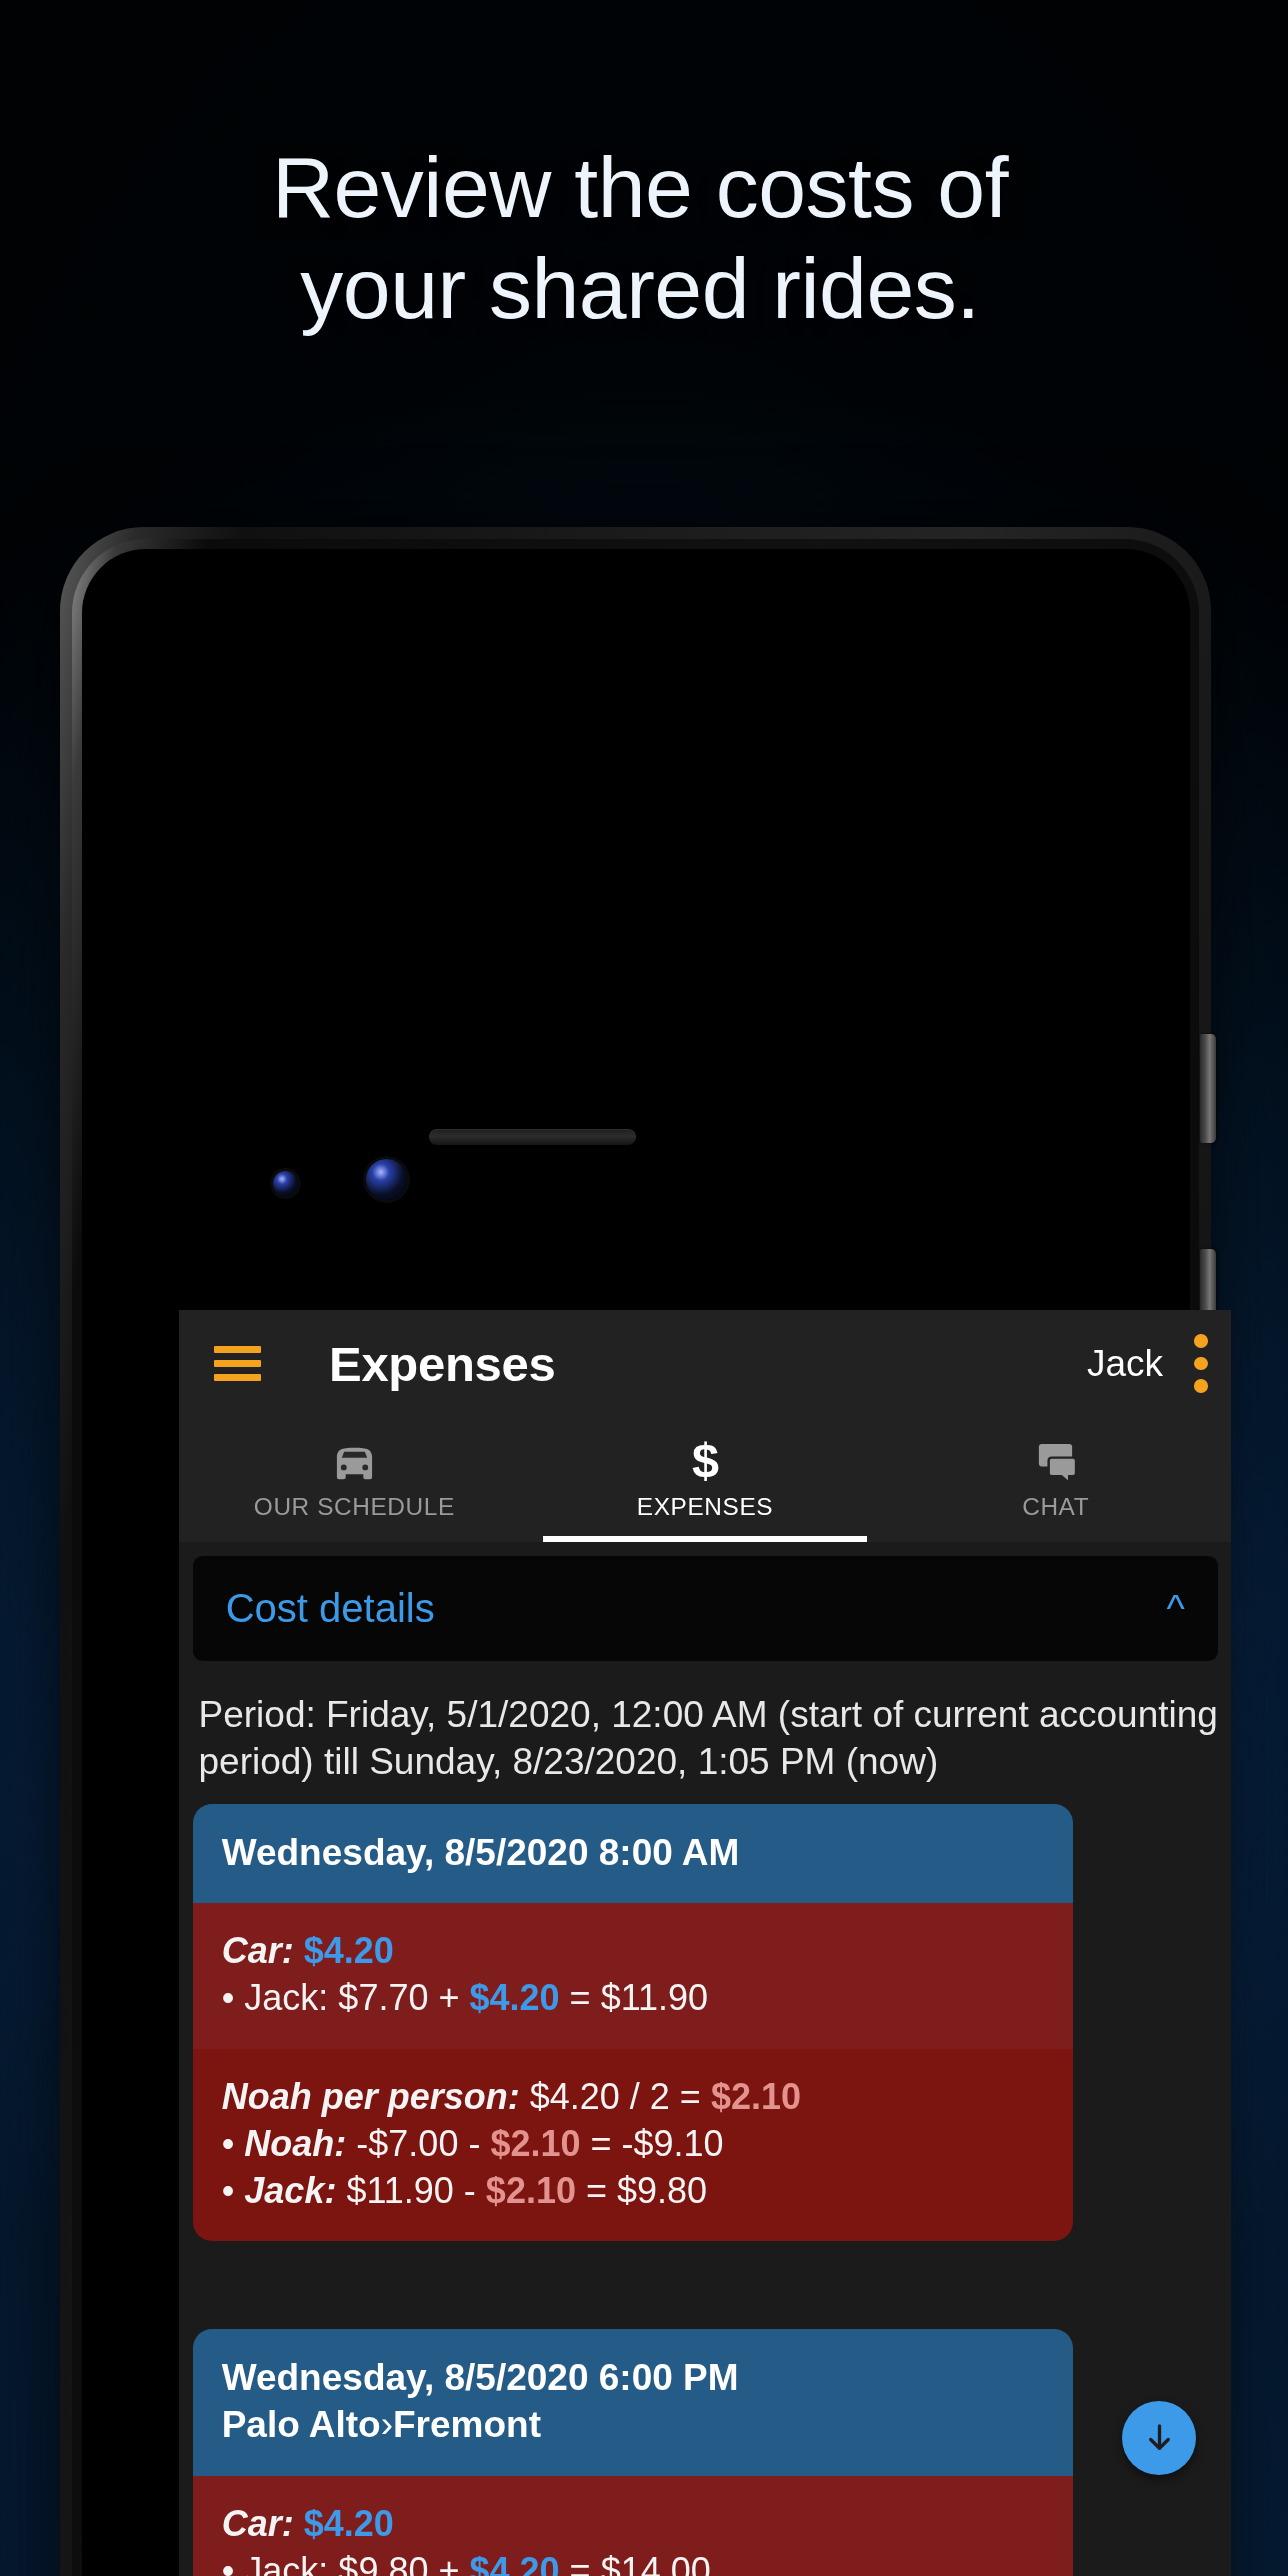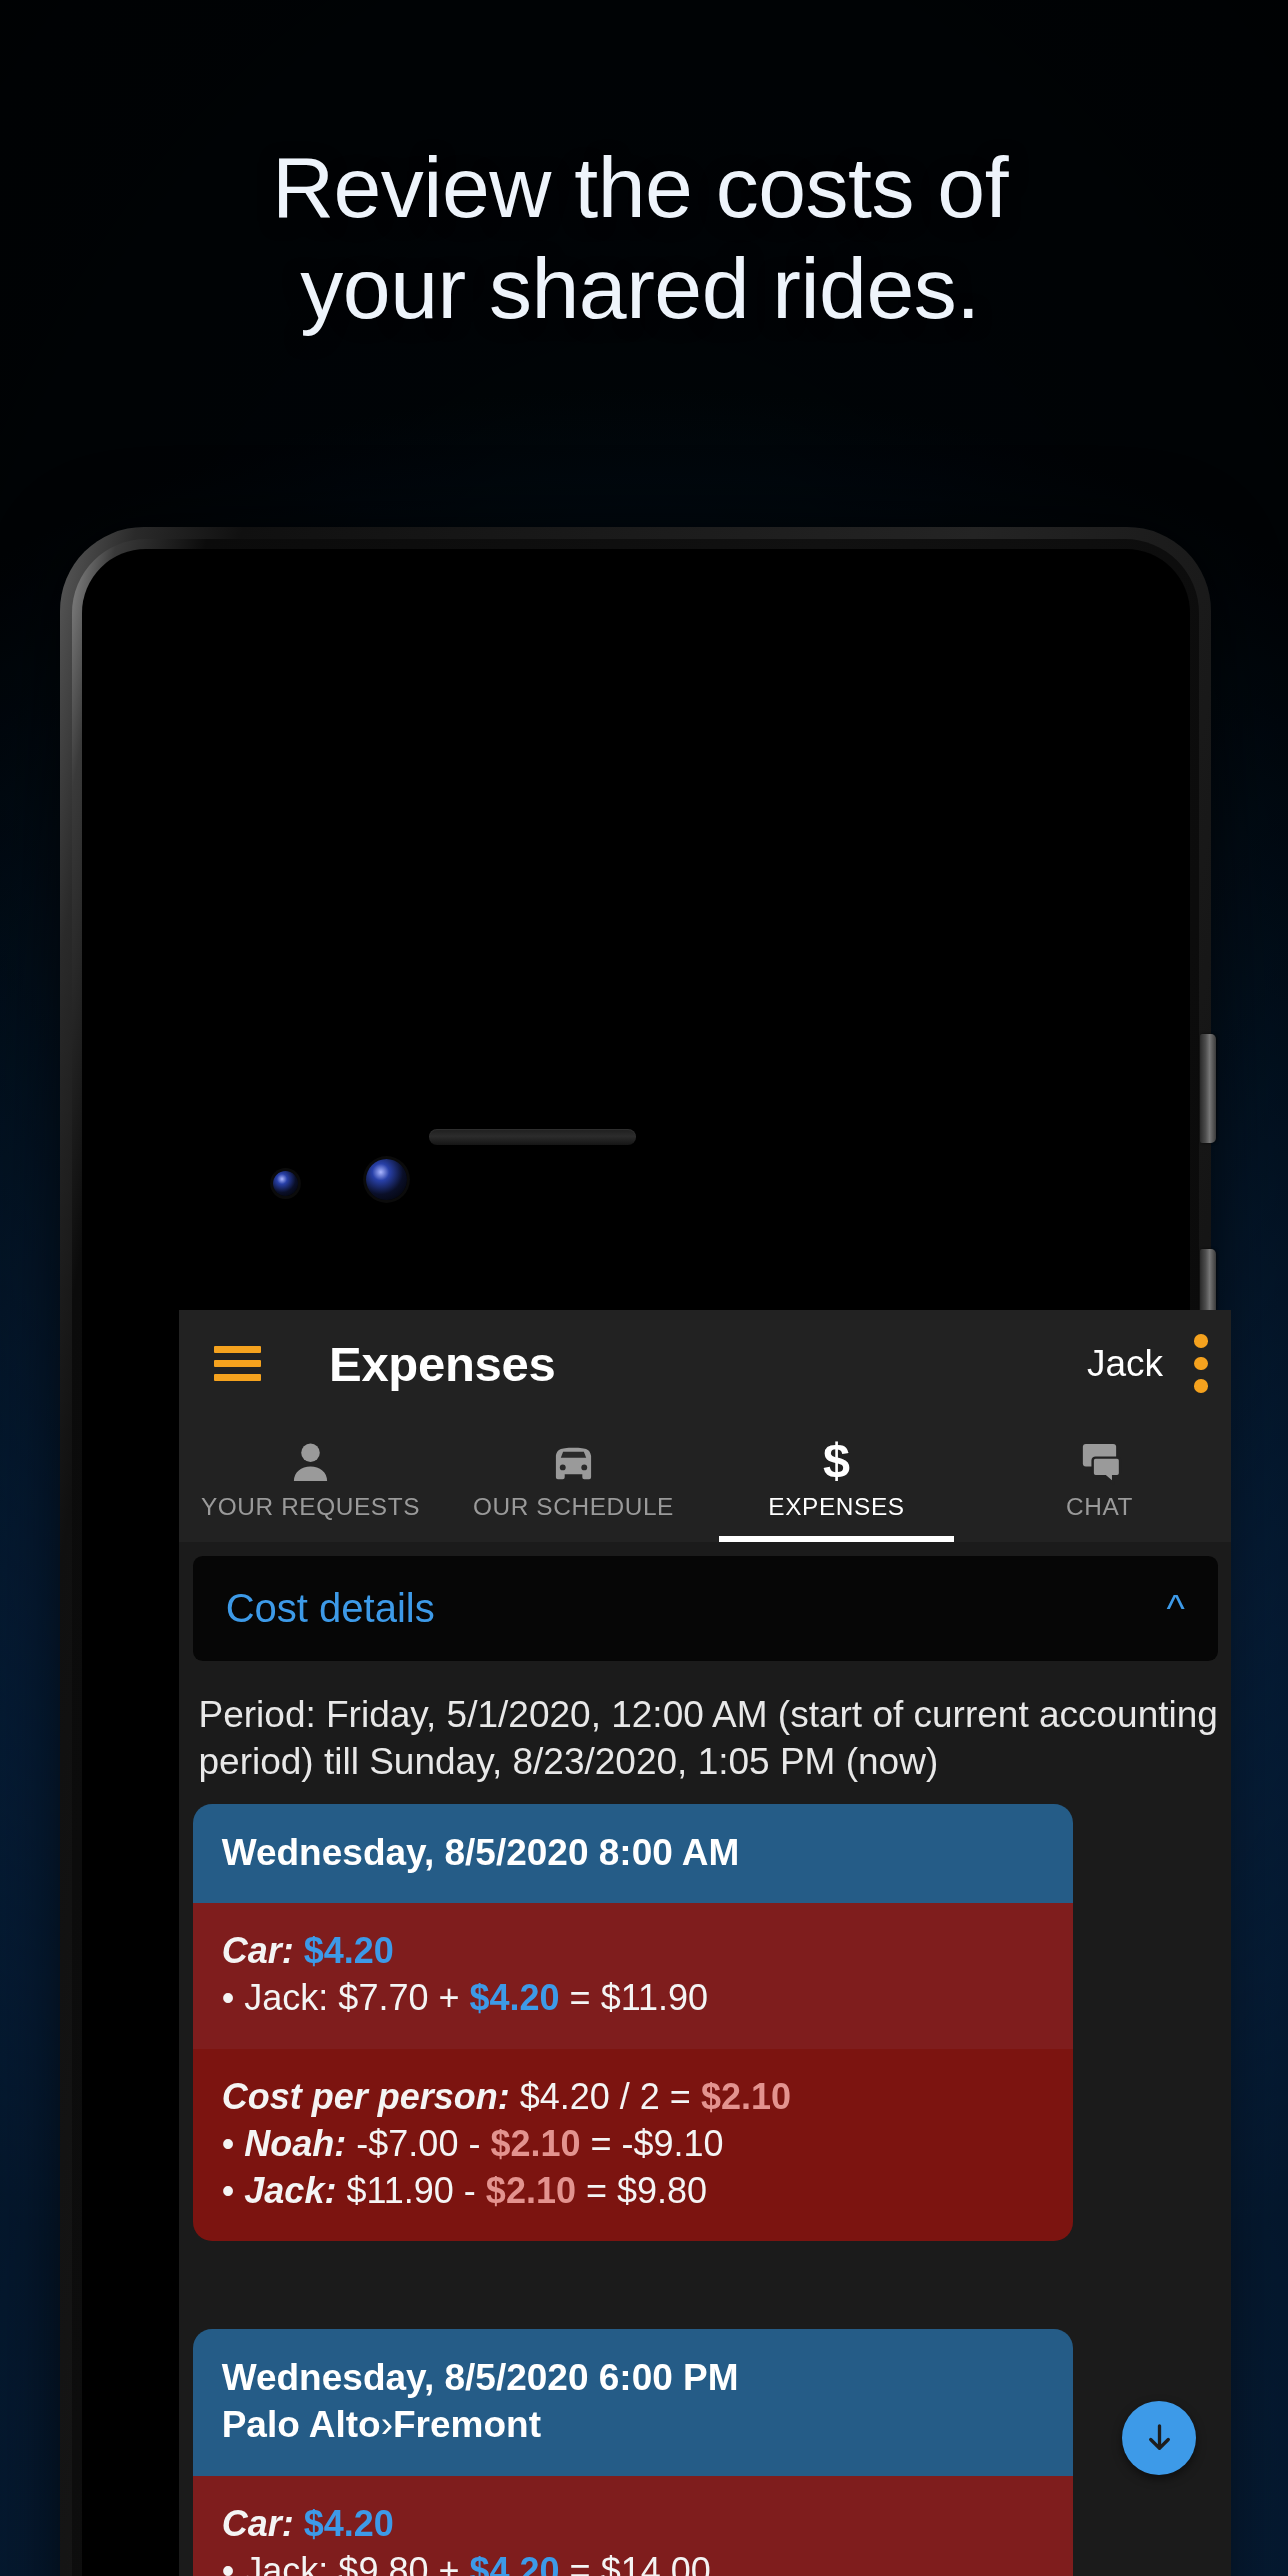--- a/index.html
+++ b/index.html
@@ -218,29 +218,20 @@
         <span class="dots">
             <i></i>
             <i></i>
             <i></i>
           </span>
       </div>
     </div>
 
     <div class="tabbar">
 
-      <div class="tab">
-        <span class="tico">
-          <svg width="45" height="45" viewBox="0 0 46 46">
-            <circle cx="23" cy="13" r="9.5" fill="#9a9a9a"></circle>
-            <path d="M6 42c0-9.4 7.6-15 17-15s17 5.6 17 15z" fill="#9a9a9a"></path>
-          </svg>
-        </span>
-        <span class="tlabel">YOUR REQUESTS</span>
-      </div>
 
       <div class="tab">
         <span class="tico">
           <svg width="51" height="43" viewBox="0 0 52 44">
             <path d="M8 14c1.5-6 3.5-8 18-8s16.5 2 18 8v22a2 2 0 0 1-2 2h-5a2 2 0 0 1-2-2v-3H17v3a2 2 0 0 1-2 2h-5a2 2 0 0 1-2-2z" fill="#9a9a9a"></path>
             <path d="M13 16h26l-2.4-6H15.4z" fill="#2a2a2a"></path>
             <circle cx="15" cy="26" r="3" fill="#2a2a2a"></circle>
             <circle cx="37" cy="26" r="3" fill="#2a2a2a"></circle>
           </svg>
         </span>
@@ -277,21 +268,21 @@
 
     <div class="card c1">
       <div class="sec blue">
         <div class="line">Wednesday, 8/5/2020 8:00 AM</div>
       </div>
       <div class="sec green">
         <div class="line"><span class="lbl">Car:</span> <span class="amt-blue">$4.20</span></div>
         <div class="line"><span>•</span> <span>Jack:</span> <span>$7.70 +</span> <span class="amt-blue">$4.20</span> <span>= $11.90</span></div>
       </div>
       <div class="sec red">
-        <div class="line"><span class="lbl">Cost per person:</span> <span>$4.20 / 2 =</span> <span class="amt-pink">$2.10</span></div>
+        <div class="line"><span class="lbl">Noah per person:</span> <span>$4.20 / 2 =</span> <span class="amt-pink">$2.10</span></div>
         <div class="line"><span>•</span> <span class="lbl">Noah:</span> <span>-$7.00 -</span> <span class="amt-pink">$2.10</span> <span>= -$9.10</span></div>
         <div class="line"><span>•</span> <span class="lbl">Jack:</span> <span>$11.90 -</span> <span class="amt-pink">$2.10</span> <span>= $9.80</span></div>
       </div>
     </div>
 
     <div class="fab">
       <span>
         <svg width="39" height="39" viewBox="0 0 40 40">
           <path d="M20 7v22M11 21l9 9 9-9" fill="none" stroke="#1d1d1d" stroke-width="3.4" stroke-linecap="round" stroke-linejoin="round"></path>
         </svg>

